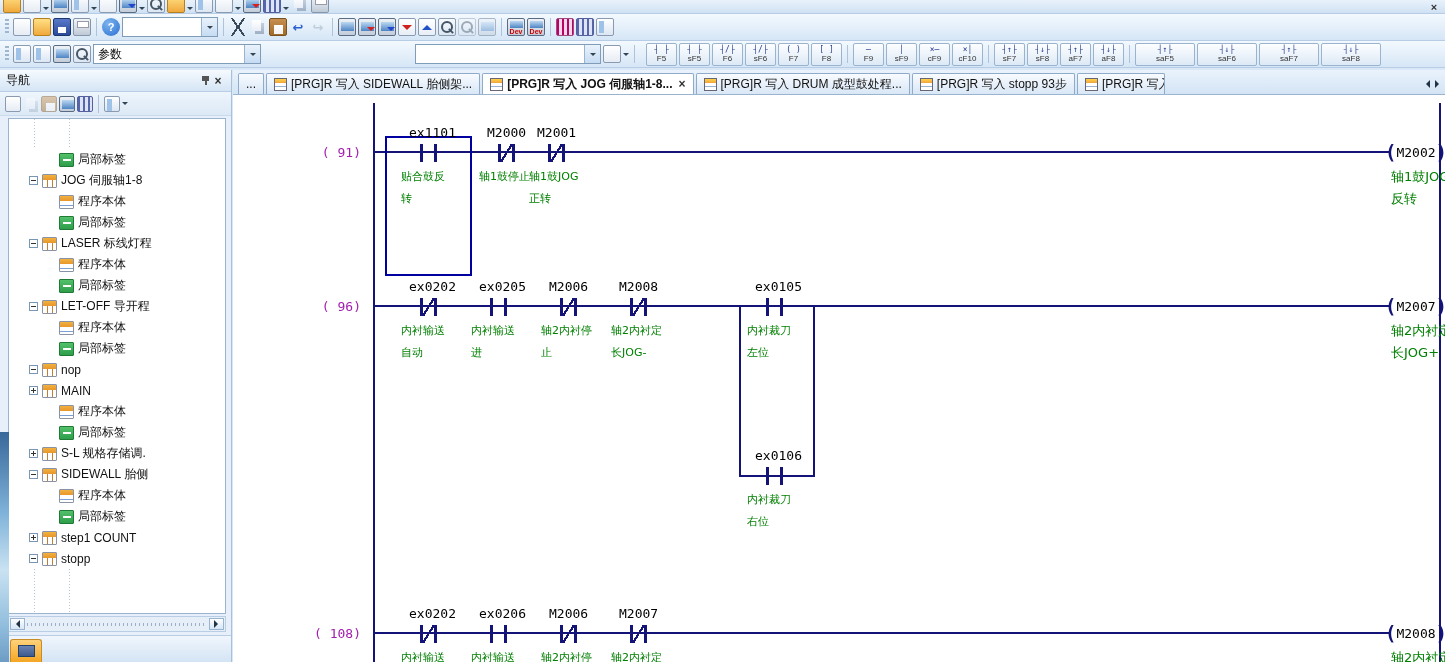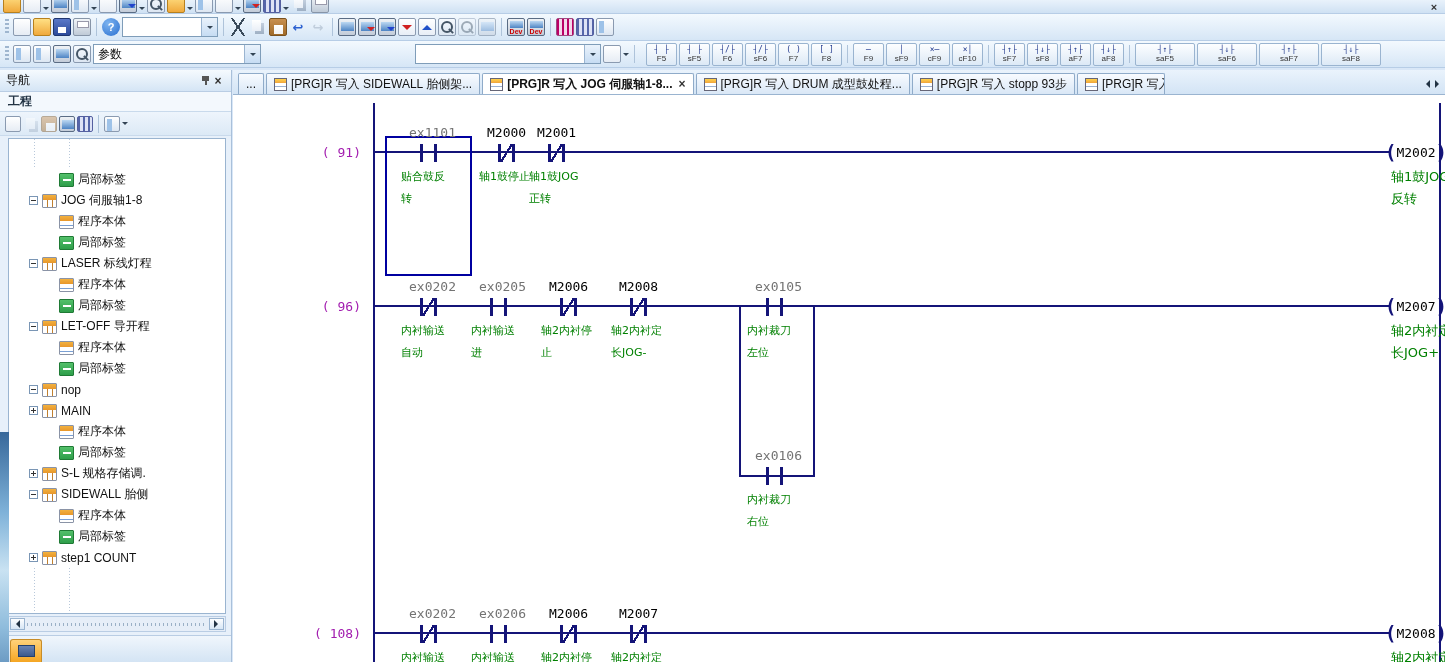--- a/index.html
+++ b/index.html
@@ -96,21 +96,21 @@
   .tclose{margin-left:2px;color:#333;font-weight:bold}
   .tabarr{margin-left:auto;display:flex;gap:5px;align-items:center;padding:0 5px;height:21px}
 
   
   .canvas{flex:1;position:relative;background:#fff;overflow:hidden;border-top:1px solid #9ab4d0;font-family:"DejaVu Sans Mono","DejaVu Sans",monospace}
   .rail{position:absolute;width:2px;background:#141478;top:8px;bottom:0}
   .wire{position:absolute;height:2px;background:#141478}
   .vwire{position:absolute;width:2px;background:#141478}
   .step{position:absolute;width:72px;text-align:right;font-size:13px;color:#a21caf;white-space:pre}
   .dev{font-size:13px;color:#000;white-space:nowrap}
-  .dev.ext{color:#737373}
+  .dev.ext{color:#000000}
   .cell{position:absolute;width:70px}
   .cell .dev{margin-left:16px;display:block;height:19px}
   .sym{position:absolute;left:0;top:19px;width:70px;height:18px}
   .sym::before{content:"";position:absolute;left:27px;top:0;width:3px;height:18px;background:#141478}
   .sym::after{content:"";position:absolute;left:41px;top:0;width:3px;height:18px;background:#141478}
   .sym.nc{background:linear-gradient(-58deg,transparent 45%,#141478 45% 55%,transparent 55%);background-size:15px 18px;background-position:28px 0;background-repeat:no-repeat}
   .cmt{position:absolute;left:8px;top:41px;width:80px;font-size:11px;color:#008000;line-height:22px;font-family:"DejaVu Sans","Liberation Sans",sans-serif}
   .cmt span{display:block;height:22px;white-space:nowrap}
   .coil{position:absolute;width:56px;height:24px;display:flex;align-items:center;justify-content:space-between}
   .coil .pl,.coil .pr{font-size:19px;color:#141478;line-height:22px;font-weight:bold}
@@ -297,23 +297,20 @@
   </div>
 
   <div class="mainbody">
 
     <div class="nav">
       <div class="navtitle">
         <span>导航</span>
         <span class="pin"></span>
         <span class="nclose">×</span>
       </div>
-      <div class="navsection">
-        <span>工程</span>
-      </div>
       <div class="navtools">
         <div class="ic ic-page"></div>
         <div class="ic ic-copy gray"></div>
         <div class="ic ic-paste gray"></div>
         <div class="ic ic-mon"></div>
         <div class="ic ic-lad2"></div>
         <div class="sep"></div>
         <div class="ic ic-win"></div>
         <span class="dd"></span>
       </div>
@@ -395,20 +392,25 @@
           </div>
         <div class="ti lv2">
             <span class="tico tag"></span>
             <span>局部标签</span>
           </div>
         <div class="ti">
             <span class="exp plus"></span>
             <span class="tico fold"></span>
             <span>step1 COUNT</span>
           </div>
+        <div class="ti">
+            <span class="exp"></span>
+            <span class="tico fold"></span>
+            <span>stopp</span>
+          </div>
       </div>
       <div class="hs">
         <span class="hsar">
             <span class="tri-l"></span>
           </span>
         <span class="hstrack"></span>
         <span class="hsar">
             <span class="tri-r"></span>
           </span>
       </div>

